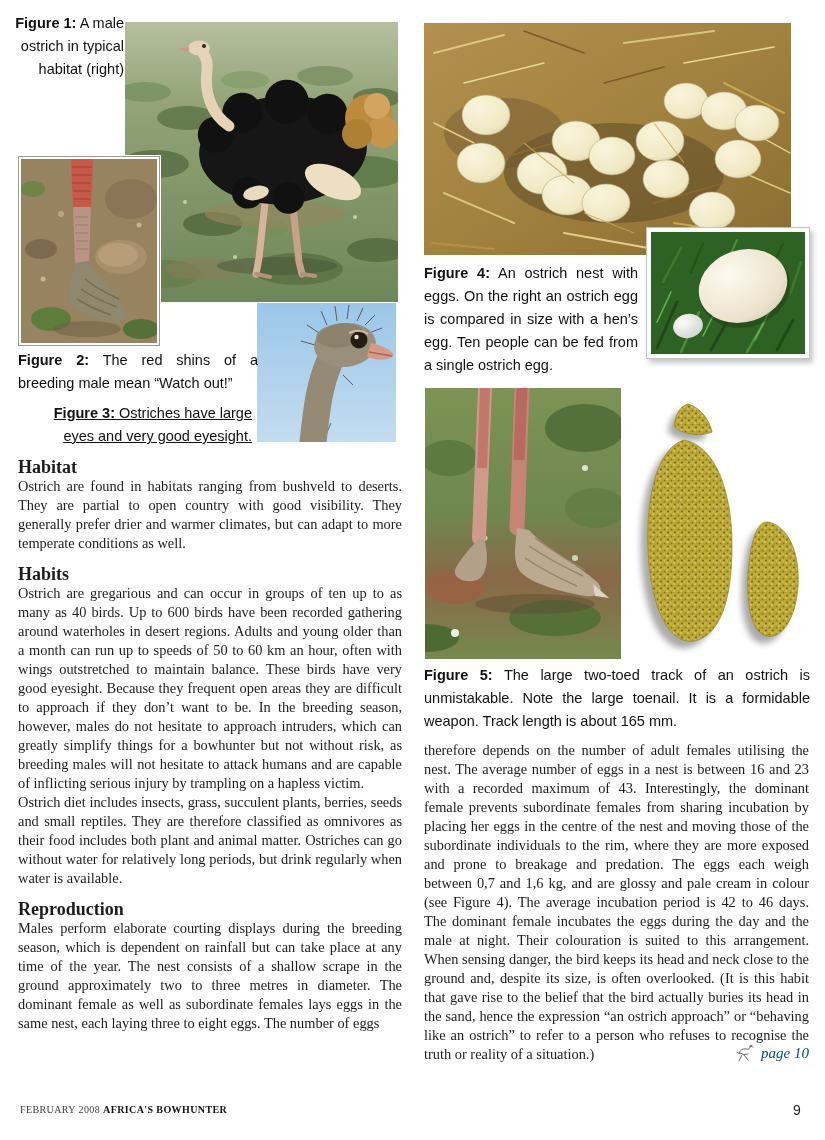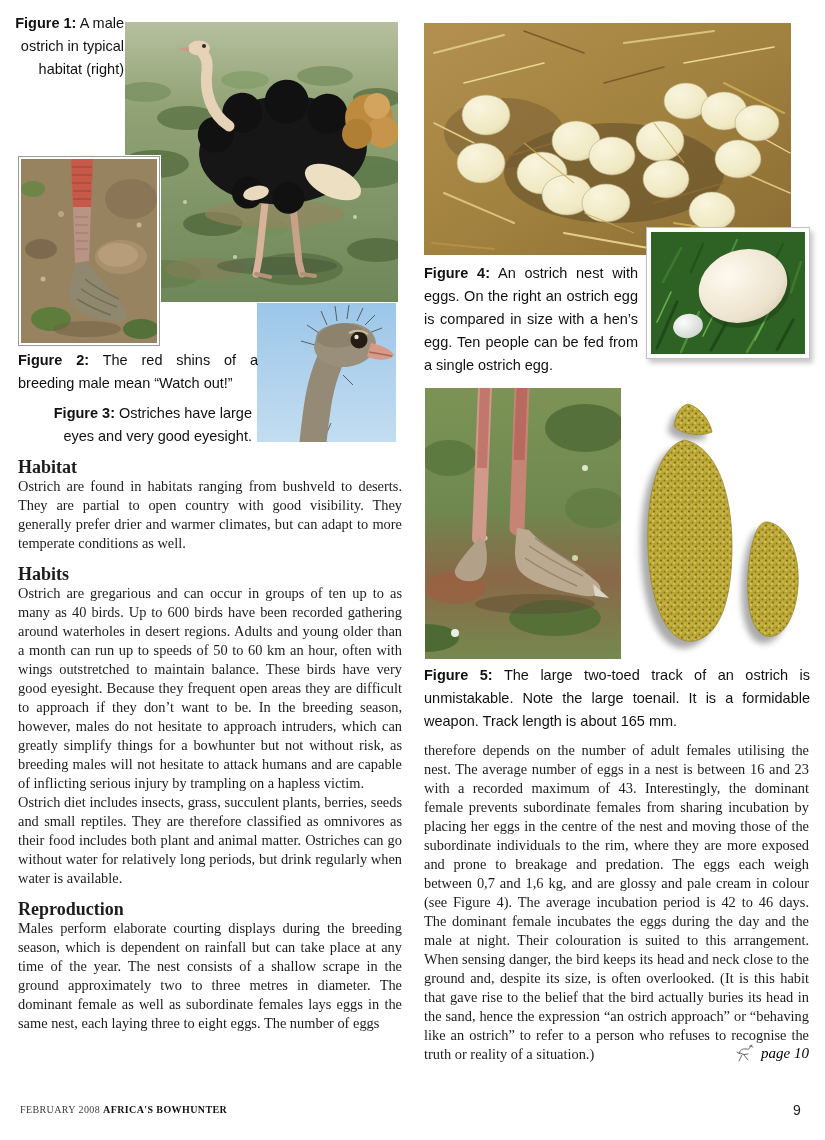--- a/index.html
+++ b/index.html
@@ -12,21 +12,21 @@
   .cap.just{text-align:justify;}
   .cap.right{text-align:right;}
   
   .bodycol{font-size:14.4px;line-height:19px;text-align:justify;}
   .bodycol h3{font-size:18px;line-height:19px;margin:12px 0 0 0;font-weight:700;}
   .bodycol h3:first-child{margin-top:0;}
   .bodycol p{margin:0;}
   .photoframe{background:#fff;border:1px solid #9a9a9a;padding:2px;box-shadow:0 0 0 1px #fff;}
   .insetframe{background:#fff;border:1px solid #c2c2c2;padding:4px;box-shadow:3px 4px 5px rgba(0,0,0,.22);}
   svg{display:block;}
-  .jump{font-family:"Liberation Serif", serif;font-style:italic;font-size:15px;color:#000000;
+  .jump{font-family:"Liberation Serif", serif;font-style:italic;font-size:15px;color:#0c4a6e;
         text-align:right;display:flex;align-items:center;justify-content:flex-end;gap:5px;}
   .footer{font-family:Liberation Serif, serif;font-size:10px;letter-spacing:.4px;color:#3c3c3c;}
   .footer b{color:#111;font-weight:700;}
   .pagenum{font-family:"Liberation Sans", sans-serif;font-size:14px;color:#222;}
 </style>
 </head>
 <body>
 
 <div class="page">
 
@@ -170,21 +170,21 @@
       <circle cx="102" cy="37" r="8.5" fill="#241c12"></circle>
       <circle cx="99.5" cy="34" r="2.2" fill="#e8e2d4"></circle>
       <path d="M92,30 q10,-5 19,1" stroke="#c9bba0" stroke-width="2" fill="none"></path>
     </svg>
   </div>
 
   <div class="abs cap just" style="left:18px;top:349px;width:240px;">
     <b>Figure 2:</b><span> The red shins of a breeding male mean “Watch out!”</span>
   </div>
 
-  <div class="abs cap right" style="left:30px;top:402px;width:222px;">
+  <div class="abs cap right" style="left:30px;top:402px;width:222px;text-decoration:underline;">
     <b>Figure 3:</b><span> Ostriches have large eyes and very good eyesight.</span>
   </div>
 
   <div class="abs bodycol" style="left:18px;top:458px;width:384px;">
     <h3>Habitat</h3>
     <p>Ostrich are found in habitats ranging from bushveld to deserts. They are partial to open country with good visibility. They generally prefer drier and warmer climates, but can adapt to more temperate conditions as well.</p>
     <h3>Habits</h3>
     <p>Ostrich are gregarious and can occur in groups of ten up to as many as 40 birds. Up to 600 birds have been recorded gathering around waterholes in desert regions. Adults and young older than a month can run up to speeds of 50 to 60 km an hour, often with wings outstretched to maintain balance. These birds have very good eyesight. Because they frequent open areas they are difficult to approach if they don’t want to be. In the breeding season, however, males do not hesitate to approach intruders, which can greatly simplify things for a bowhunter but not without risk, as breeding males will not hesitate to attack humans and are capable of inflicting serious injury by trampling on a hapless victim.</p>
     <p>Ostrich diet includes insects, grass, succulent plants, berries, seeds and small reptiles. They are therefore classified as omnivores as their food includes both plant and animal matter. Ostriches can go without water for relatively long periods, but drink regularly when water is available.</p>
     <h3>Reproduction</h3>

